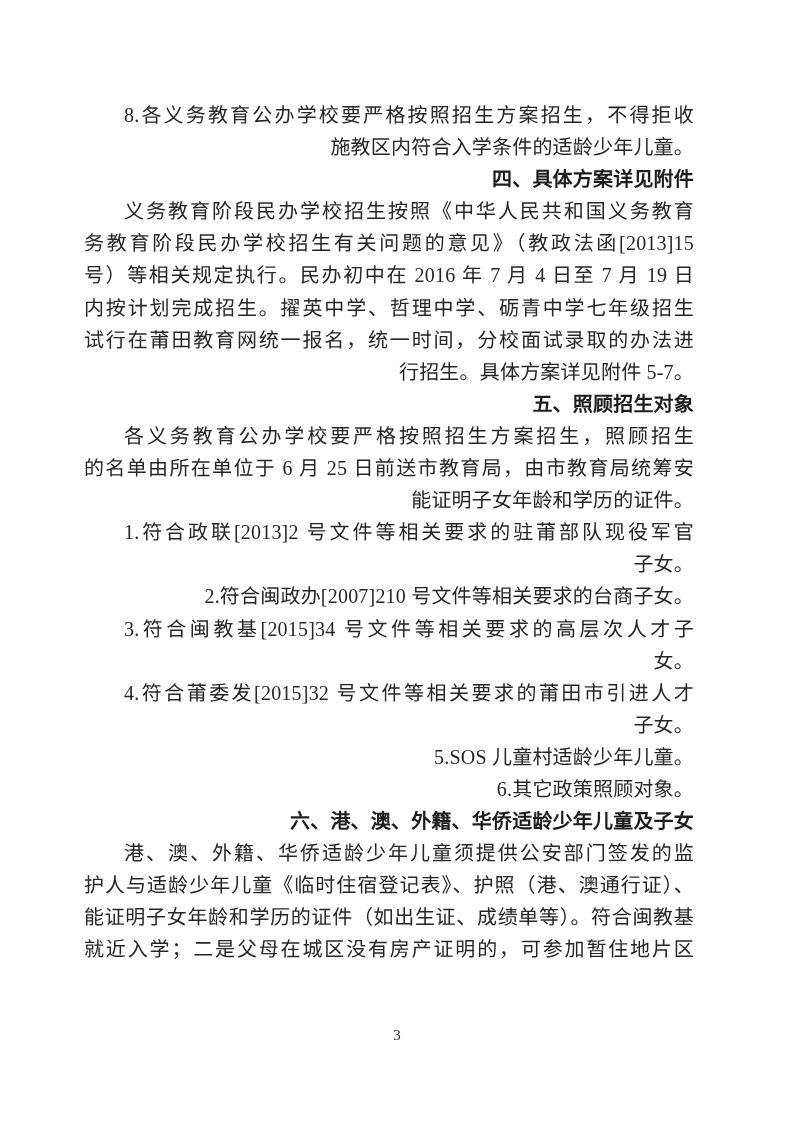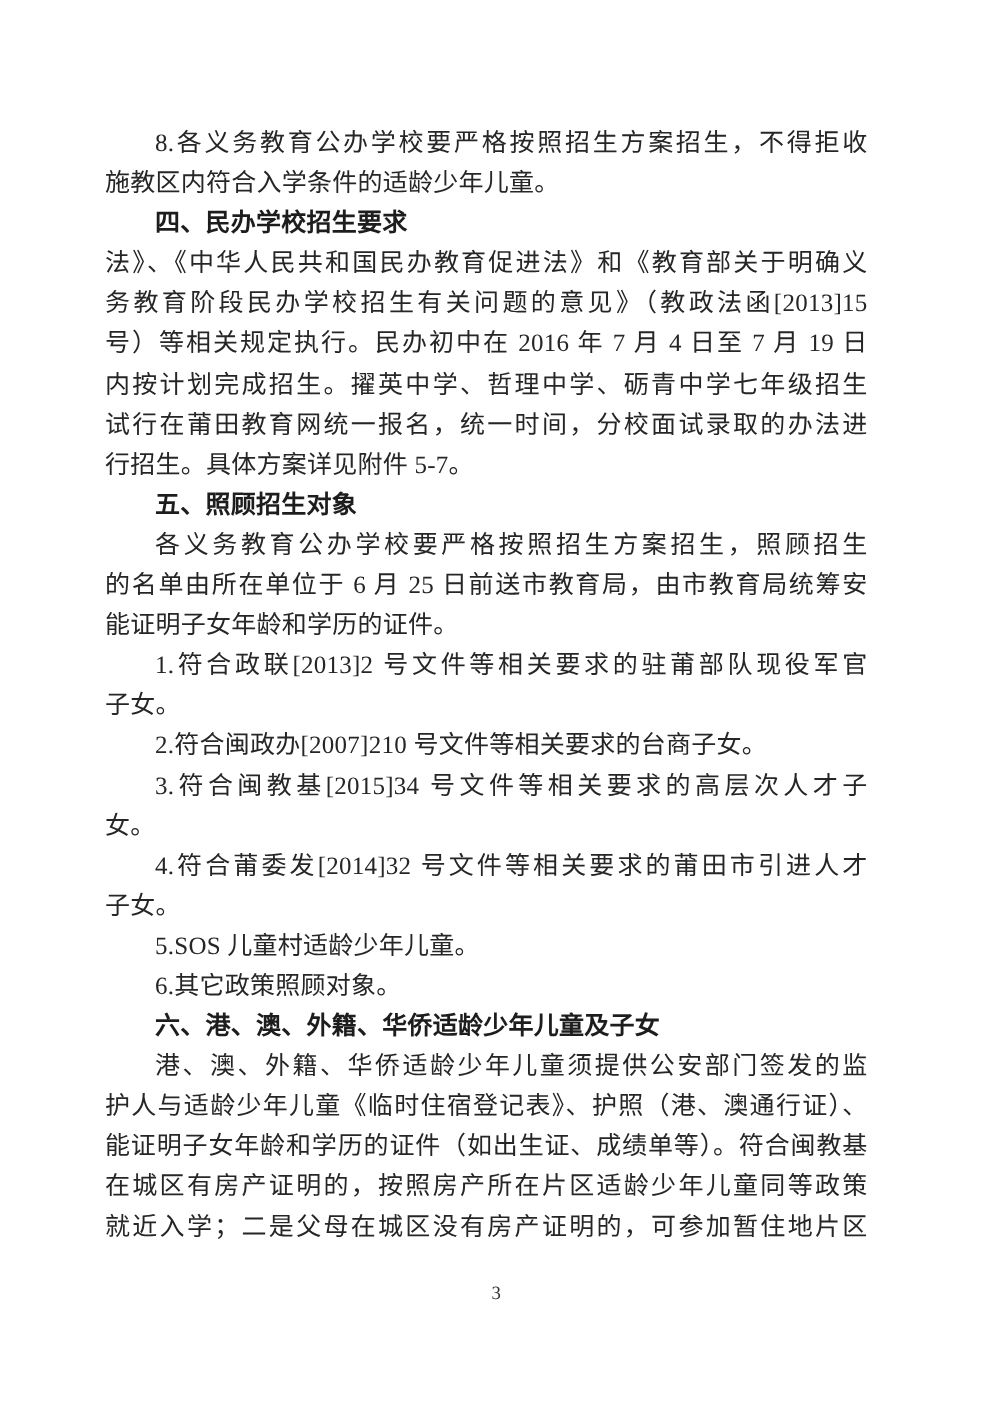--- a/index.html
+++ b/index.html
@@ -22,21 +22,21 @@
     left: 84px;
     top: 99px;
     width: 610px;
   }
   .ln {
     height: 32.1px;
     line-height: 32.1px;
     font-size: 20px;
     letter-spacing: 0.2px;
     white-space: normal;
-    text-align: left;
+    text-align: right;
     font-kerning: none;
   }
   .indent {
     padding-left: 40px;
   }
   .fill {
     text-align: justify;
     text-align-last: justify;
   }
   .heading {
@@ -56,41 +56,40 @@
     letter-spacing: 0;
   }
 </style>
 </head>
 <body>
 
 <div class="page">
   <div class="content">
     <div class="ln indent fill">8.各义务教育公办学校要严格按照招生方案招生，不得拒收</div>
     <div class="ln">施教区内符合入学条件的适龄少年儿童。</div>
-    <div class="ln indent heading">四、民办学校招生要求</div>
-    <div class="ln fill">法》、《中华人民共和国民办教育促进法》和《教育部关于明确义</div>
+    <div class="ln indent heading">四、具体方案详见附件</div>
+    <div class="ln indent fill">义务教育阶段民办学校招生按照《中华人民共和国义务教育</div>
     <div class="ln fill">务教育阶段民办学校招生有关问题的意见》（教政法函[2013]15</div>
     <div class="ln fill">号）等相关规定执行。民办初中在 2016 年 7 月 4 日至 7 月 19 日</div>
     <div class="ln fill">内按计划完成招生。擢英中学、哲理中学、砺青中学七年级招生</div>
     <div class="ln fill">试行在莆田教育网统一报名，统一时间，分校面试录取的办法进</div>
     <div class="ln">行招生。具体方案详见附件 5-7。</div>
     <div class="ln indent heading">五、照顾招生对象</div>
     <div class="ln indent fill">各义务教育公办学校要严格按照招生方案招生，照顾招生</div>
     <div class="ln fill">的名单由所在单位于 6 月 25 日前送市教育局，由市教育局统筹安</div>
     <div class="ln">能证明子女年龄和学历的证件。</div>
     <div class="ln indent fill">1.符合政联[2013]2 号文件等相关要求的驻莆部队现役军官</div>
     <div class="ln">子女。</div>
     <div class="ln indent">2.符合闽政办[2007]210 号文件等相关要求的台商子女。</div>
     <div class="ln indent fill">3.符合闽教基[2015]34 号文件等相关要求的高层次人才子</div>
     <div class="ln">女。</div>
-    <div class="ln indent fill">4.符合莆委发[2014]32 号文件等相关要求的莆田市引进人才</div>
+    <div class="ln indent fill">4.符合莆委发[2015]32 号文件等相关要求的莆田市引进人才</div>
     <div class="ln">子女。</div>
     <div class="ln indent">5.SOS 儿童村适龄少年儿童。</div>
     <div class="ln indent">6.其它政策照顾对象。</div>
     <div class="ln indent heading">六、港、澳、外籍、华侨适龄少年儿童及子女</div>
     <div class="ln indent fill">港、澳、外籍、华侨适龄少年儿童须提供公安部门签发的监</div>
     <div class="ln fill">护人与适龄少年儿童《临时住宿登记表》、护照（港、澳通行证）、</div>
     <div class="ln fill">能证明子女年龄和学历的证件（如出生证、成绩单等）。符合闽教基</div>
-    <div class="ln fill">在城区有房产证明的，按照房产所在片区适龄少年儿童同等政策</div>
     <div class="ln fill">就近入学；二是父母在城区没有房产证明的，可参加暂住地片区</div>
   </div>
   <div class="page-num">3</div>
 </div>
 
 </body></html>

